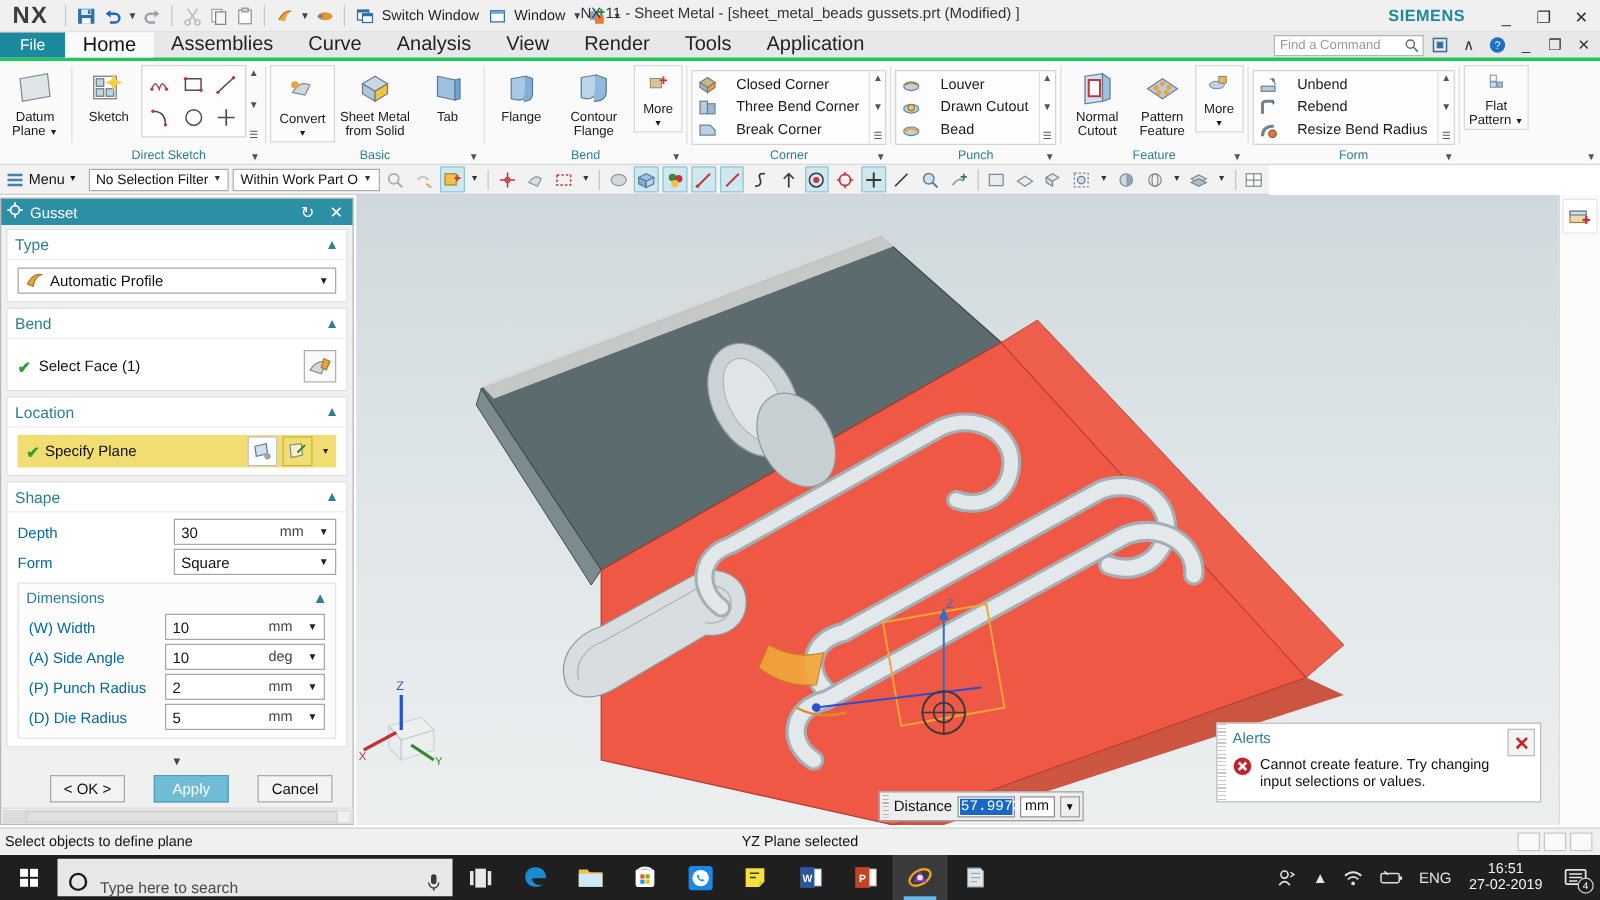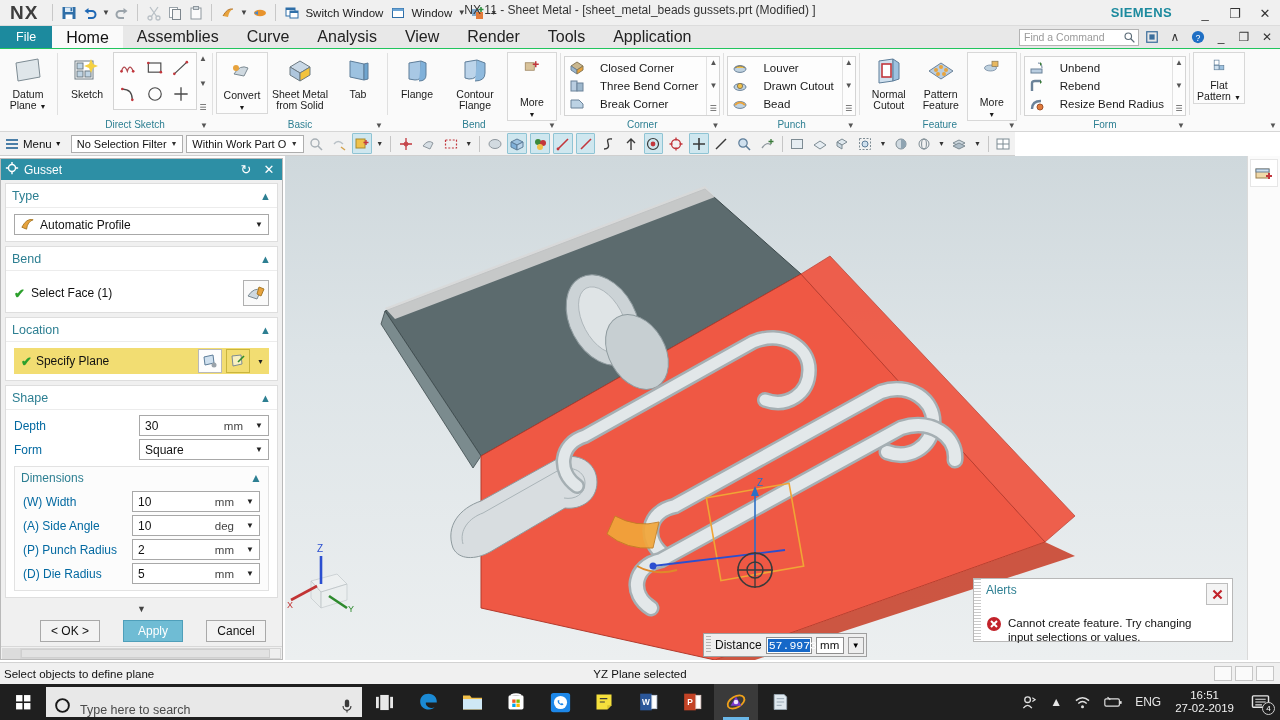--- a/index.html
+++ b/index.html
@@ -37,21 +37,21 @@
     color:#1c8a9e; letter-spacing:0.4px;
   }
   .win-ctl { position:absolute; top:0; height:26px; display:flex; align-items:center; }
   .win-ctl > div { width:30px; height:26px; display:flex; align-items:center; justify-content:center;
                    font-size:13px; color:#333; }
 
   
   .tabs-row {
     position:absolute; left:0; top:26px; width:1280px; height:23px;
     background:#e8e8e8; display:flex; align-items:stretch;
-    border-bottom:1px solid #22c55e;
+    border-bottom:3px solid #22c55e;
   }
   .tab-file {
     background:#1c8a9e; color:#fff; padding:0 16px; display:flex; align-items:center;
     font-size:12.5px;
   }
   .tab {
     padding:0 14px; display:flex; align-items:center; font-size:16px; color:#222;
   }
   .tab.active { background:#fafafa; color:#111; border-top:1px solid #fafafa; }
   .tabs-right { margin-left:auto; display:flex; align-items:center; padding-right:3px; gap:3px; }
@@ -76,21 +76,21 @@
     position:absolute; bottom:1px; left:0; right:0; text-align:center;
     font-size:10px; color:#2d7f92;
   }
   .rgroup-sep { width:1px; background:#e0e0e0; margin:4px 1px 16px 1px; }
   .big-btn {
     width:52px; display:flex; flex-direction:column; align-items:center;
     padding:3px 1px 0 1px; cursor:default;
   }
   .big-btn .lbl { font-size:10.5px; color:#1a1a1a; text-align:center; line-height:11px; margin-top:2px; }
   .big-btn.w64 { width:64px; }
-  .big-btn.w44 { width:50px;gap:15px; }
+  .big-btn.w44 { width:39px; }
   .icon32 { width:32px; height:32px; display:block; }
   .icon16 { width:16px; height:16px; display:block; }
   .sketch-box {
     border:1px solid #d4d4d4; background:#fdfdfd; padding:2px;
     display:grid; grid-template-columns:repeat(3,26px); grid-template-rows:repeat(2,26px);
   }
   .sk-cell { display:flex; align-items:center; justify-content:center; }
   .scroll-col {
     display:flex; flex-direction:column; justify-content:space-between;
     width:12px; height:60px; padding-top:2px;
@@ -221,21 +221,21 @@
                 display:flex; align-items:center; justify-content:center; font-size:8px; }
 
   
   .alerts {
     position:absolute; left:973px; top:578px; width:260px; height:64px;
     background:#ffffff; border:1px solid #b8b8b8; display:flex; z-index:45;
   }
   .alerts .grip { width:7px; background:
       repeating-linear-gradient(to bottom,#c9c9c9 0 1px,transparent 1px 3px); }
   .alerts .inner { flex:1; padding:4px 5px 0 5px; }
-  .alerts .a-title { font-size:12px; color:#2d7f92; margin-bottom:19px; }
+  .alerts .a-title { font-size:12px; color:#2d7f92; margin-bottom:8px; }
   .alerts .a-row { display:flex; gap:6px; }
   .alerts .a-msg { font-size:11.5px; color:#111; line-height:14px; }
   .alerts .a-close {
     width:22px; height:22px; border:1px solid #bdbdbd; background:#f4f4f4;
     display:flex; align-items:center; justify-content:center; margin:4px 4px 0 0;
     align-self:flex-start;
   }
 
   
   .statusbar {

